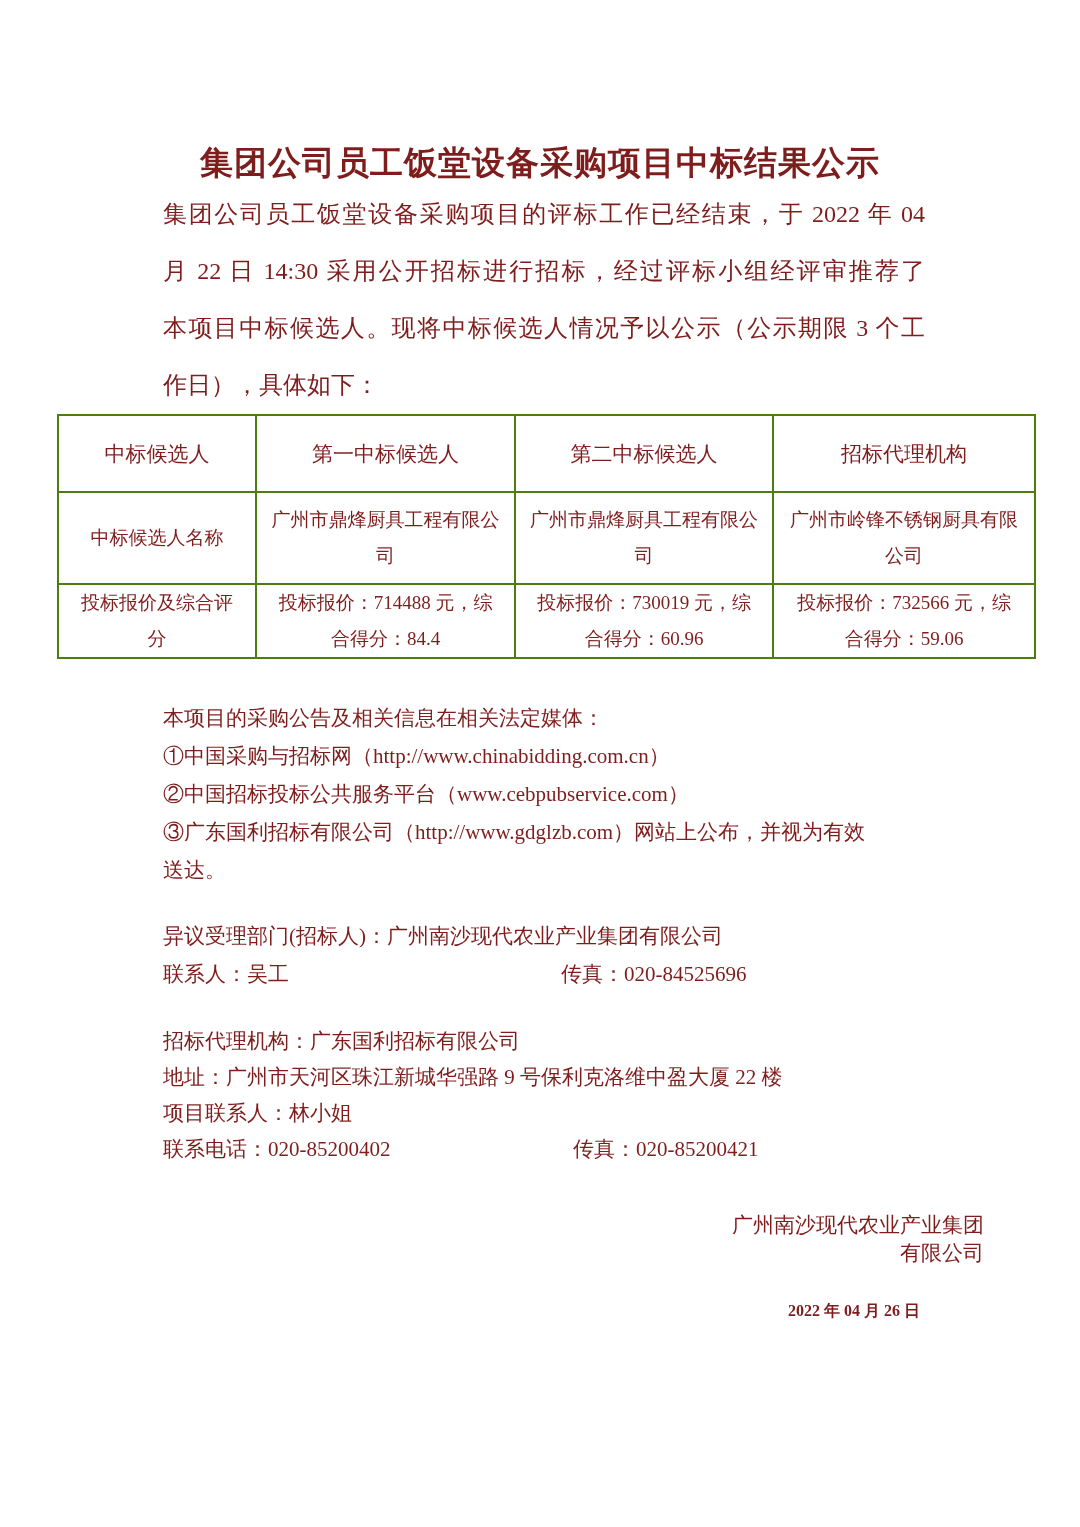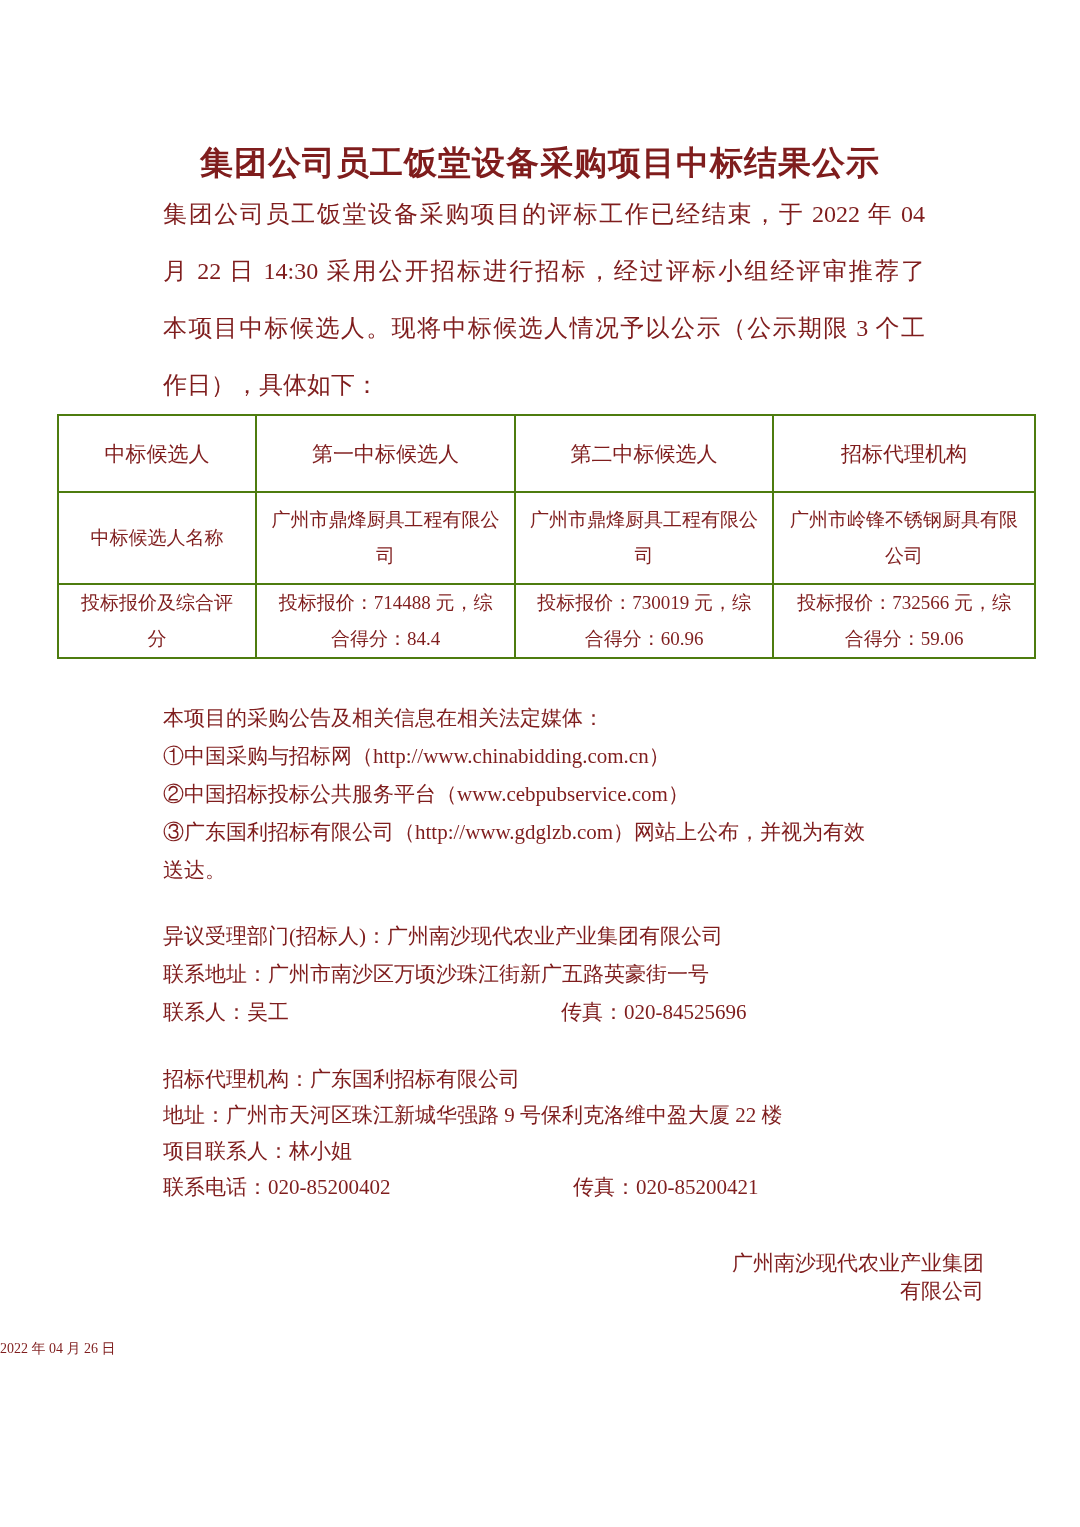--- a/index.html
+++ b/index.html
@@ -70,23 +70,24 @@
   .signature-block {
     margin-top: 44px;
     padding-right: 96px;
     text-align: right;
     font-size: 21px;
     line-height: 28px;
   }
   .sig-date {
     margin-top: 30px;
     padding-right: 160px;
-    text-align: left;
-    font-size: 14px;
+    text-align: right;
+    font-size: 16px;
     line-height: 28px;
+    font-weight: bold;
   }
 </style>
 </head>
 <body>
 
 <div class="page">
 
   <div class="doc-title">集团公司员工饭堂设备采购项目中标结果公示</div>
 
   <div class="intro">
@@ -128,21 +129,20 @@
   <div class="txt-block media-block">
     <div>本项目的采购公告及相关信息在相关法定媒体：</div>
     <div>①中国采购与招标网（http://www.chinabidding.com.cn）</div>
     <div>②中国招标投标公共服务平台（www.cebpubservice.com）</div>
     <div>③广东国利招标有限公司（http://www.gdglzb.com）网站上公布，并视为有效</div>
     <div>送达。</div>
   </div>
 
   <div class="txt-block objection-block">
     <div>异议受理部门(招标人)：广州南沙现代农业产业集团有限公司</div>
-    <div>联系地址：广州市南沙区万顷沙珠江街新广五路英豪街一号</div>
     <div class="pair">
       <span class="left-part">联系人：吴工</span><span>传真：020-84525696</span>
     </div>
   </div>
 
   <div class="txt-block agency-block">
     <div>招标代理机构：广东国利招标有限公司</div>
     <div>地址：广州市天河区珠江新城华强路 9 号保利克洛维中盈大厦 22 楼</div>
     <div>项目联系人：林小姐</div>
     <div class="pair">

